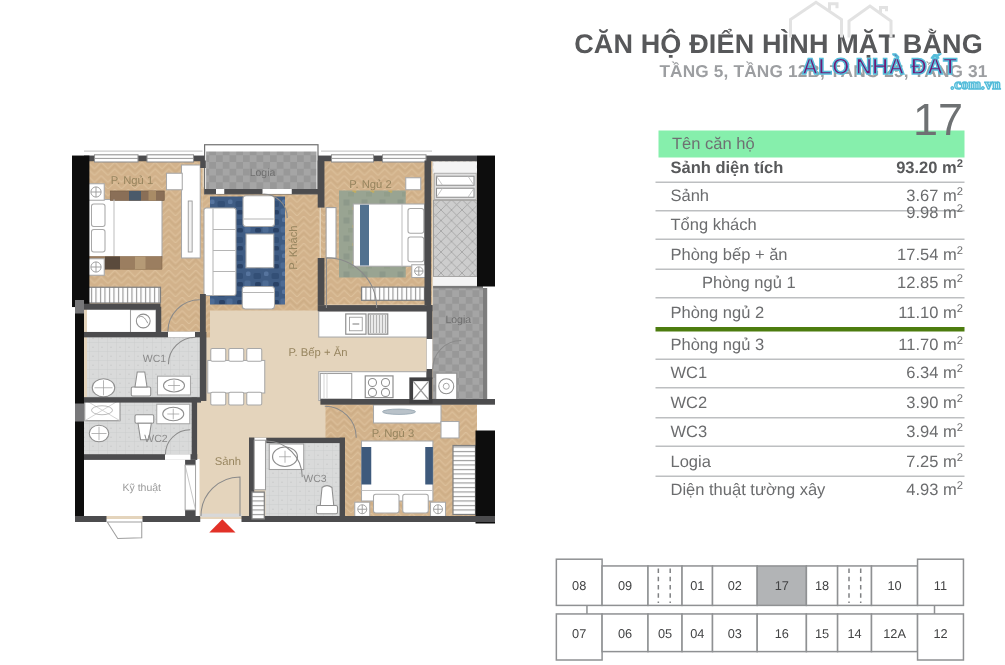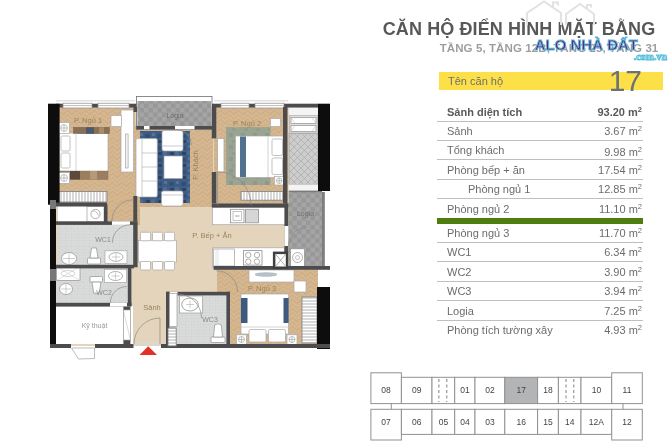--- a/index.html
+++ b/index.html
@@ -19,48 +19,48 @@
 <path d="M3 25 V13 L20 1.5 L37 13 V25"></path>
 <path d="M29 7 V2.5 h5 v3"></path>
 <path d="M42 25 V14 L56 4 L70 14 V25"></path>
 <path d="M63 9 V5 h4 v2.5"></path>
 </g>
 </svg>
 
 <div class="abs" style="left:442px;top:36px;width:196px;text-align:right;font-size:15px;font-weight:bold;color:#701a75;-webkit-text-stroke:0.95px #55bdda;white-space:nowrap;">ALO NHÀ ĐẤT</div>
 <div class="abs" style="left:470px;top:51px;width:197px;text-align:right;font-family:'Liberation Serif',serif;font-size:10px;font-weight:bold;color:#ecf8fc;-webkit-text-stroke:0.95px #55bdda;white-space:nowrap;">.com.vn</div>
 
-<div class="abs" style="left:439px;top:72px;width:224px;height:17.8px;background:#fde047;">
+<div class="abs" style="left:439px;top:87px;width:204px;height:17.8px;background:#86efac;">
   <div style="padding-left:9px;line-height:18px;font-size:11px;color:#6e7072;">Tên căn hộ</div>
 </div>
 
 <div class="abs" style="left:540px;top:66px;width:102px;text-align:right;font-size:30px;color:#6e7173;line-height:30px;">17</div>
 
 <div class="abs" id="tbl" style="left:437px;top:102.3px;width:206px;font-size:11px;color:#6b6c6e;">
 <div style="height:18.4px;border-bottom:1px solid #bdbfc1;position:relative;font-weight:bold;color:#58595b;">
       <span style="position:absolute;left:10px;bottom:3px;">Sảnh diện tích</span>
       <span style="position:absolute;right:1px;bottom:3px;">93.20 m<sup>2</sup></span>
     </div>
 <div style="height:18.4px;border-bottom:1px solid #bdbfc1;position:relative;">
       <span style="position:absolute;left:10px;bottom:3px;">Sảnh</span>
       <span style="position:absolute;right:1px;bottom:3px;">3.67 m<sup>2</sup></span>
     </div>
 <div style="height:18.4px;border-bottom:1px solid #bdbfc1;position:relative;">
       <span style="position:absolute;left:10px;bottom:3px;">Tổng khách</span>
-      <span style="position:absolute;right:1px;bottom:1px;margin-left:36px;">9.98 m<sup>2</sup></span>
+      <span style="position:absolute;right:1px;bottom:11px;margin-left:36px;">9.98 m<sup>2</sup></span>
     </div>
 <div style="height:18.4px;border-bottom:1px solid #bdbfc1;position:relative;">
       <span style="position:absolute;left:10px;bottom:3px;">Phòng bếp + ăn</span>
       <span style="position:absolute;right:1px;bottom:3px;">17.54 m<sup>2</sup></span>
     </div>
 <div style="height:18.4px;border-bottom:1px solid #bdbfc1;position:relative;">
       <span style="position:absolute;left:10px;bottom:3px;padding-left:21px;">Phòng ngủ 1</span>
       <span style="position:absolute;right:1px;bottom:3px;">12.85 m<sup>2</sup></span>
     </div>
-<div style="height:18.4px;border-bottom:6px solid #4d7c0f;position:relative;">
+<div style="height:18.4px;border-bottom:3px solid #4d7c0f;position:relative;">
       <span style="position:absolute;left:10px;bottom:3px;">Phòng ngủ 2</span>
       <span style="position:absolute;right:1px;bottom:3px;">11.10 m<sup>2</sup></span>
     </div>
 <div style="height:18.4px;border-bottom:1px solid #bdbfc1;position:relative;">
       <span style="position:absolute;left:10px;bottom:3px;text-align:right;">Phòng ngủ 3</span>
       <span style="position:absolute;right:1px;bottom:3px;">11.70 m<sup>2</sup></span>
     </div>
 <div style="height:18.4px;border-bottom:1px solid #bdbfc1;position:relative;">
       <span style="position:absolute;left:10px;bottom:3px;">WC1</span>
       <span style="position:absolute;right:1px;bottom:3px;">6.34 m<sup>2</sup></span>
@@ -71,21 +71,21 @@
     </div>
 <div style="height:18.4px;border-bottom:1px solid #bdbfc1;position:relative;">
       <span style="position:absolute;left:10px;bottom:3px;">WC3</span>
       <span style="position:absolute;right:1px;bottom:3px;">3.94 m<sup>2</sup></span>
     </div>
 <div style="height:18.4px;border-bottom:1px solid #bdbfc1;position:relative;">
       <span style="position:absolute;left:10px;bottom:3px;">Logia</span>
       <span style="position:absolute;right:1px;bottom:3px;">7.25 m<sup>2</sup></span>
     </div>
 <div style="height:18.4px;position:relative;">
-      <span style="position:absolute;left:10px;bottom:3px;">Phòng tích tường xây</span>
+      <span style="position:absolute;left:10px;bottom:3px;">Diện thuật tường xây</span>
       <span style="position:absolute;right:1px;bottom:3px;text-align:center;">4.93 m<sup>2</sup></span>
     </div>
 </div>
 
 <svg class="abs" style="left:369px;top:371px;" width="275" height="71" viewBox="369 371 275 71" id="keyplan">
 <g stroke="#8f9193" fill="white" stroke-width="1">
 
 <rect x="370.9" y="372.8" width="30.5" height="30.8" fill="white"></rect>
 
 <rect x="401.4" y="377.3" width="30.6" height="26.3" fill="white"></rect>

